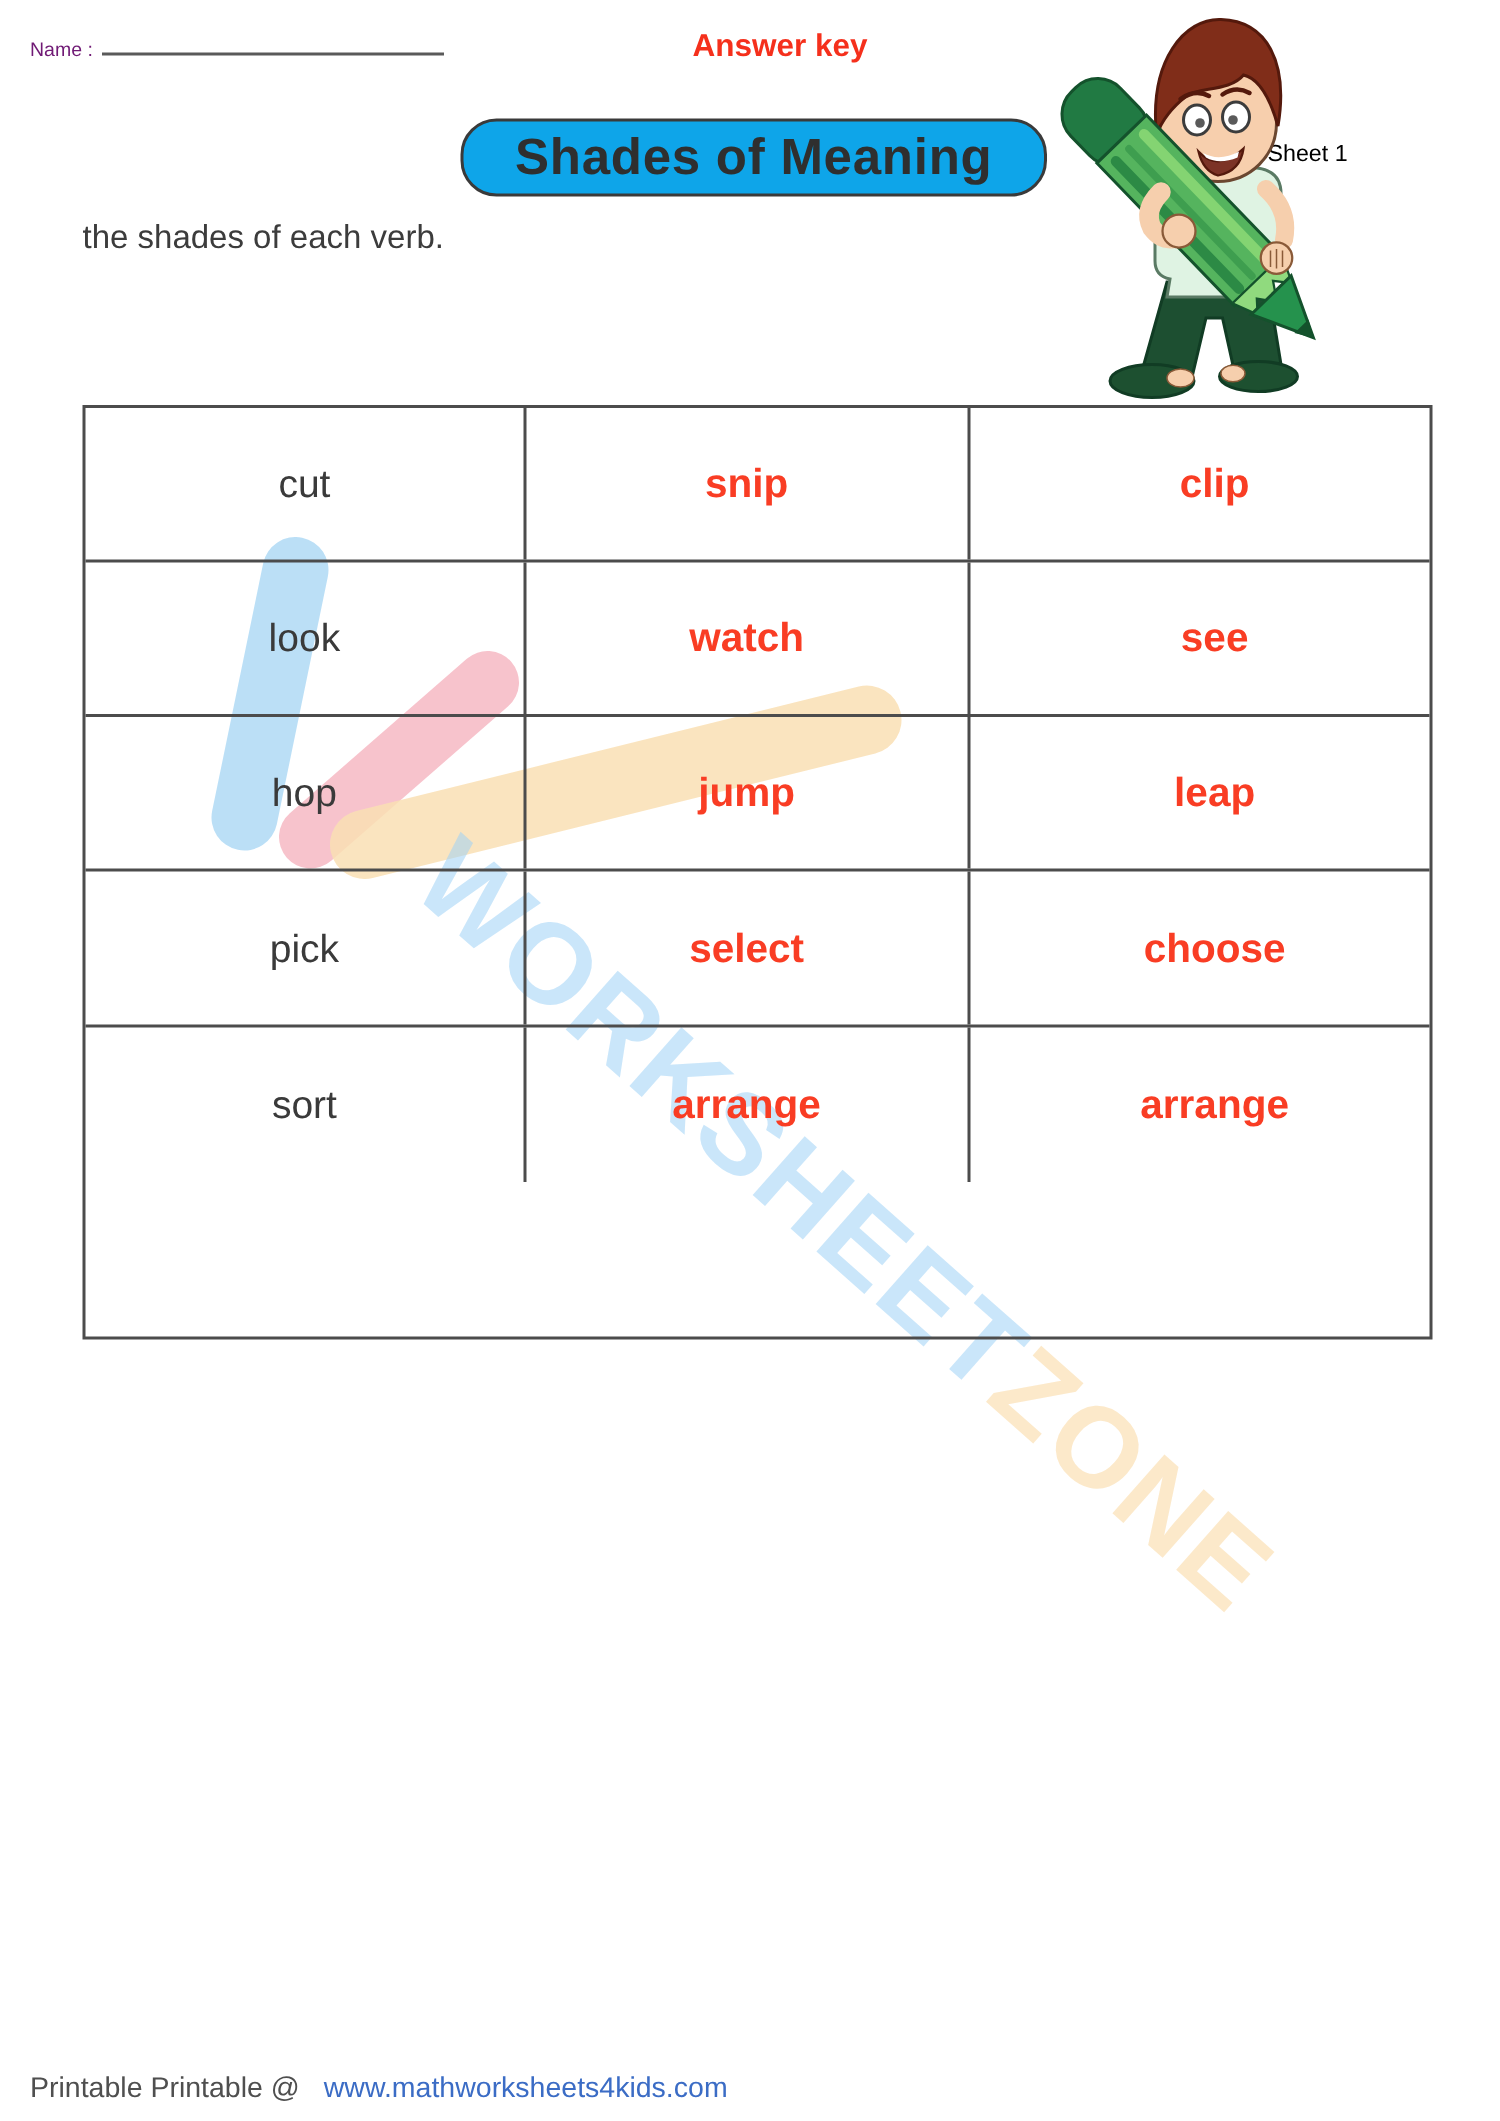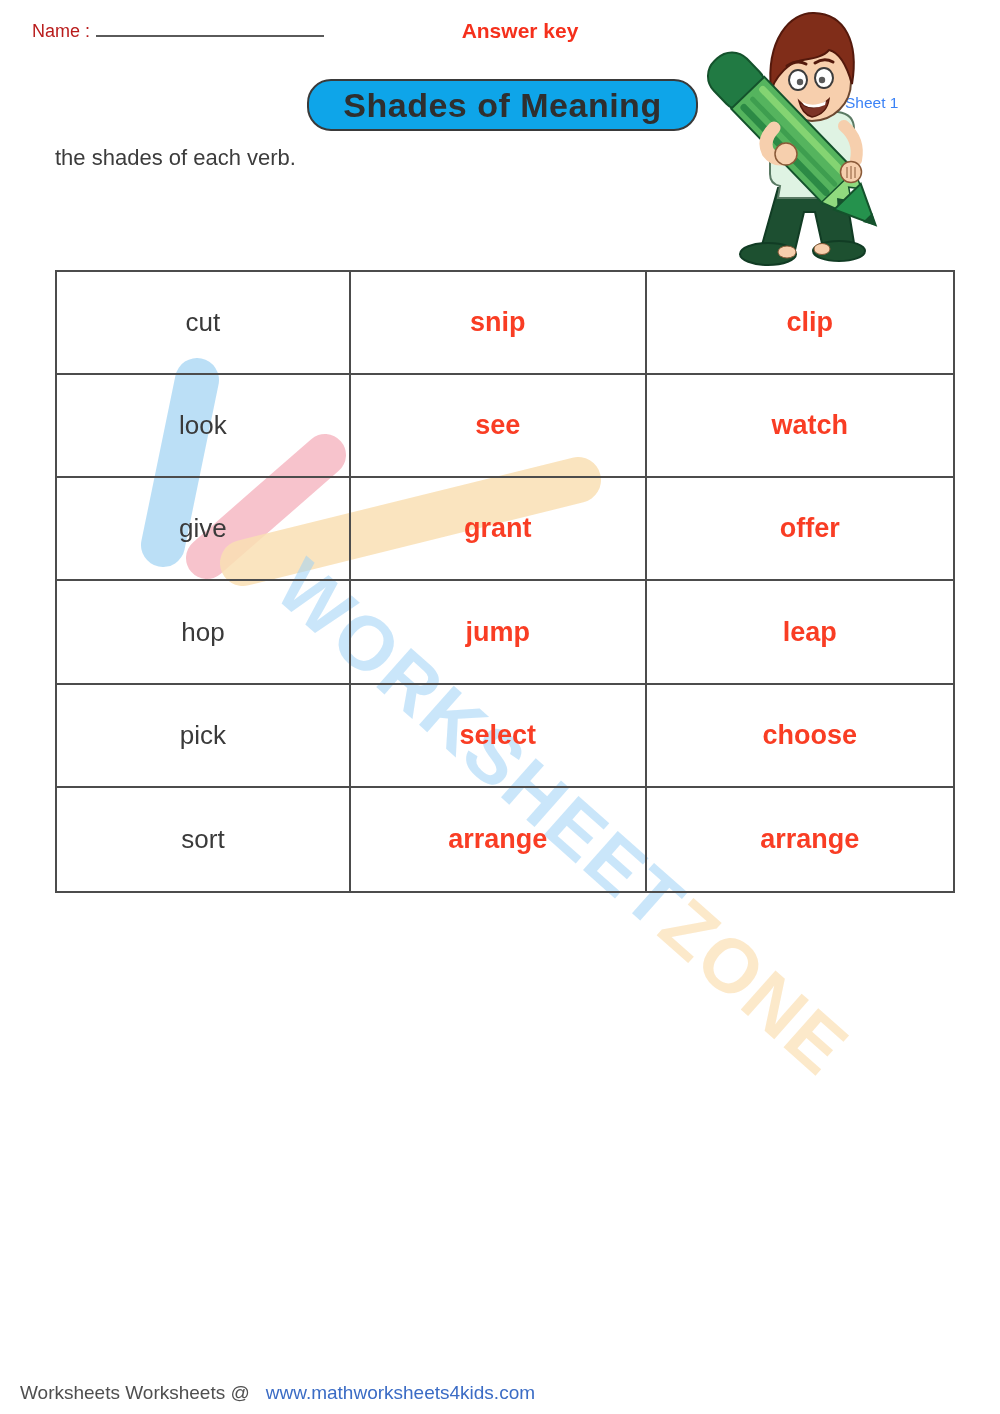--- a/index.html
+++ b/index.html
@@ -11,31 +11,31 @@
   .wm-layer{position:absolute;inset:0;z-index:0;pointer-events:none;}
   .wm-text{
     position:absolute;left:318px;top:542px;
     transform:rotate(41.5deg);transform-origin:0 0;
     font-size:76px;font-weight:bold;letter-spacing:2px;white-space:nowrap;
   }
   .wm-blue{color:rgba(158,209,246,.55);}
   .wm-orange{color:rgba(250,219,167,.6);}
   
   .content{position:absolute;inset:0;z-index:1;}
-  .name-row{position:absolute;left:32px;top:17px;font-size:18px;color:#b91c1c;}
+  .name-row{position:absolute;left:20px;top:17px;font-size:13px;color:#701a75;}
   .name-line{display:inline-block;width:228px;border-bottom:2px solid #5a5a5a;height:18px;margin-left:6px;}
   .answer-key{position:absolute;left:0;right:0;top:19px;text-align:center;
     font-size:21px;font-weight:bold;color:#f5301c;padding-left:40px;}
   .title-pill{
     position:absolute;left:307px;top:79px;width:387px;height:48px;
     display:flex;align-items:center;justify-content:center;
     border:2.5px solid #3a3a3a;border-radius:24px;background:#0ea5e9;
     font-size:34px;font-weight:bold;color:#2f2f2f;letter-spacing:.5px;
   }
-  .sheet-label{position:absolute;left:845px;top:94px;font-size:15.5px;color:#3b82f6;}
+  .sheet-label{position:absolute;left:845px;top:94px;font-size:15.5px;color:#000000;}
   .instructions{position:absolute;left:55px;top:138px;width:710px;
     font-size:22px;line-height:40px;color:#3c3c3c;}
   
   .boy{position:absolute;left:698px;top:2px;width:212px;height:272px;z-index:3;}
   
   .sm-table{
     position:absolute;left:55px;top:270px;width:900px;height:623px;
     border:2px solid #4c4c4c;box-sizing:border-box;z-index:2;
     display:grid;grid-template-rows:repeat(6,1fr);background:transparent;
   }
@@ -122,43 +122,38 @@
     </svg>
 
     <div class="sm-table">
       <div class="trow">
         <div class="cell verb">cut</div>
         <div class="cell ans">snip</div>
         <div class="cell ans">clip</div>
       </div>
       <div class="trow">
         <div class="cell verb">look</div>
+        <div class="cell ans">watch</div>
         <div class="cell ans">see</div>
-        <div class="cell ans">watch</div>
-      </div>
-      <div class="trow">
-        <div class="cell verb">give</div>
-        <div class="cell ans">grant</div>
-        <div class="cell ans">offer</div>
       </div>
       <div class="trow">
         <div class="cell verb">hop</div>
         <div class="cell ans">jump</div>
         <div class="cell ans">leap</div>
       </div>
       <div class="trow">
         <div class="cell verb">pick</div>
         <div class="cell ans">select</div>
         <div class="cell ans">choose</div>
       </div>
       <div class="trow">
         <div class="cell verb">sort</div>
         <div class="cell ans">arrange</div>
         <div class="cell ans">arrange</div>
       </div>
     </div>
 
     <div class="footer">
-      <span>Worksheets Worksheets @</span><a class="footer-link" href="#">www.mathworksheets4kids.com</a>
+      <span>Printable Printable @</span><a class="footer-link" href="#">www.mathworksheets4kids.com</a>
     </div>
 
   </div>
 </div>
 
 </body></html>

